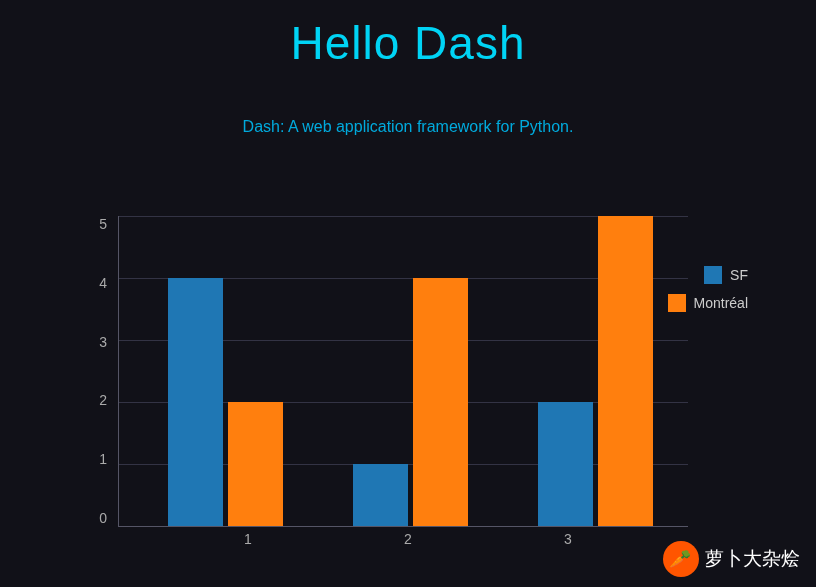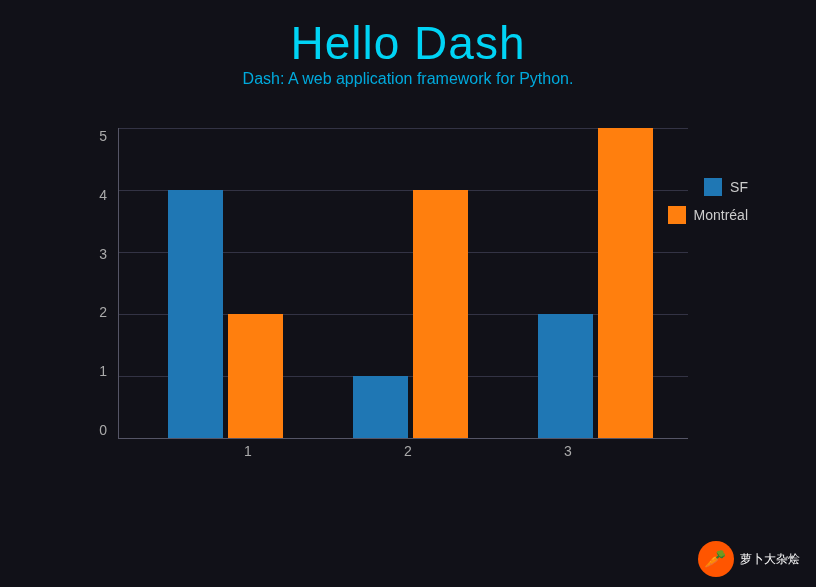--- a/index.html
+++ b/index.html
@@ -13,34 +13,36 @@
       position: relative;
     }
 
     .page-wrapper {
       width: 816px;
       height: 587px;
       background: #111118;
       display: flex;
       flex-direction: column;
       align-items: center;
+      gap: 40px;
     }
 
     .title {
       color: #00d4f5;
       font-size: 46px;
       font-weight: normal;
       margin-top: 16px;
       text-align: center;
       letter-spacing: 1px;
     }
 
     .subtitle {
       color: #00aadd;
       font-size: 16px;
+      margin-top: 8px;
     }
 
     .chart-container {
       position: relative;
       margin-top: 30px;
       width: 680px;
       height: 380px;
     }
 
     
@@ -168,21 +170,21 @@
       border-radius: 50%;
       display: flex;
       align-items: center;
       justify-content: center;
       color: white;
       font-size: 18px;
     }
 
     .watermark-text {
       color: #fff;
-      font-size: 12px;
+      font-size: 19px;
       font-family: 'Arial', sans-serif;
     }
   </style>
 </head>
 <body>
 
 <div class="page-wrapper">
 
   <h1 class="title">Hello Dash</h1>
   <p class="subtitle">Dash: A web application framework for Python.</p>

